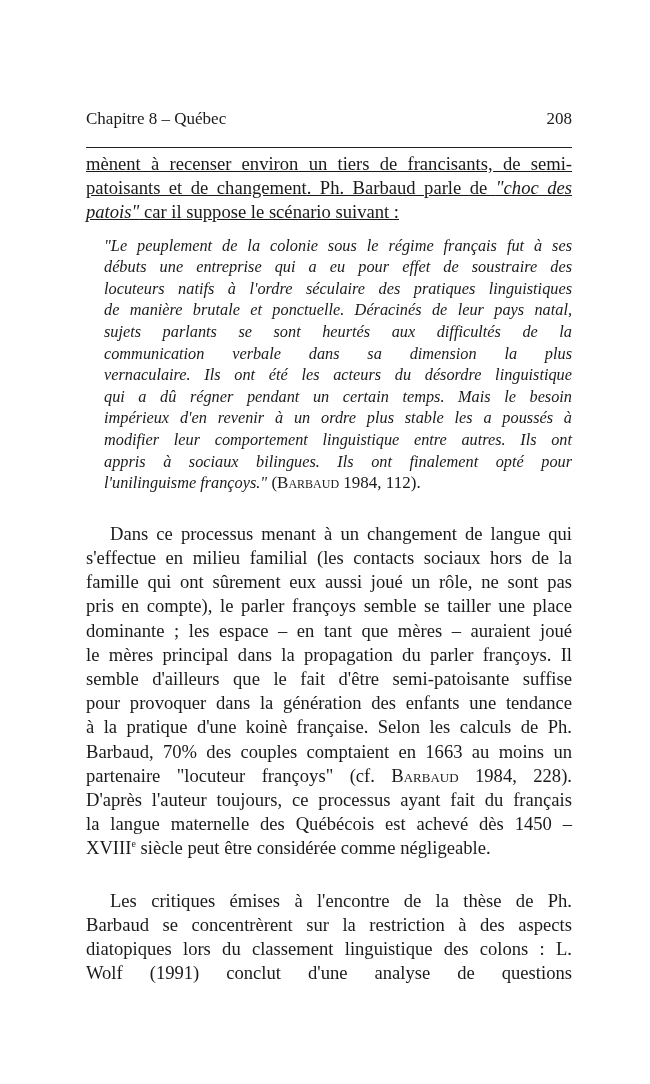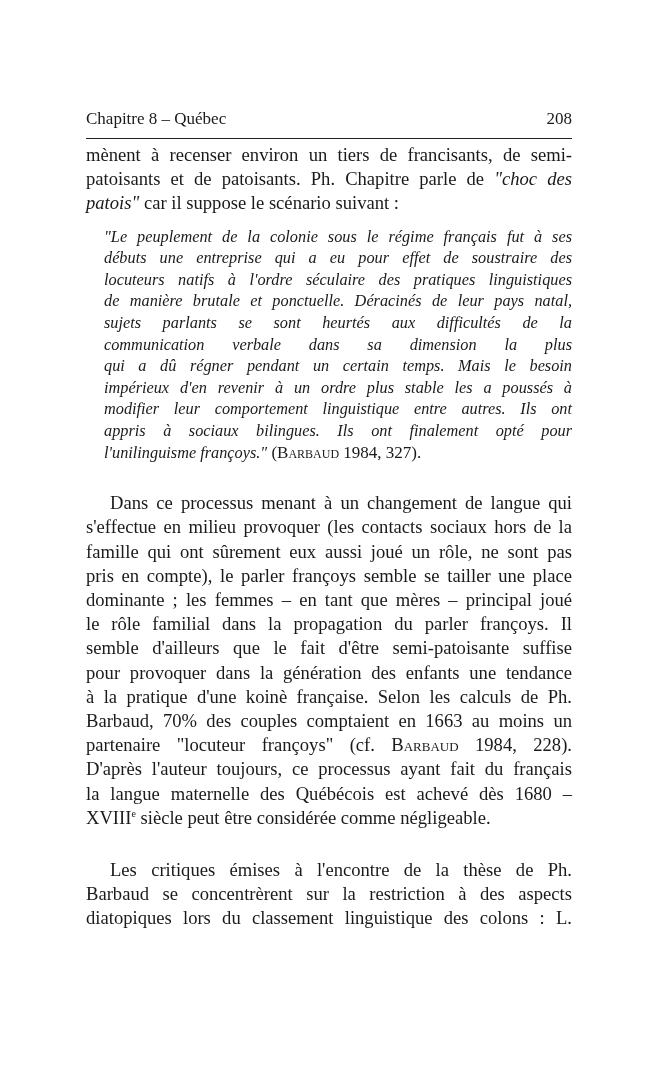--- a/index.html
+++ b/index.html
@@ -1,22 +1,22 @@
 <!DOCTYPE html>
 <html><head>
 <meta charset="utf-8">
 <style>
   html, body { margin:0; padding:0; background:#ffffff; }
   body { width:650px; height:1084px; position:relative; overflow:hidden; color:#1a1a1a;
          font-family:"Liberation Serif", serif; }
   .page { position:absolute; left:86px; top:108px; width:486px; }
   .running-head { display:flex; justify-content:space-between; align-items:flex-end;
-         font-size:17px; line-height:22px; border-bottom:1.5px solid #222; padding-bottom:8px; }
+         font-size:17px; line-height:22px; border-bottom:1.5px solid #222; padding-bottom:17px; }
   .body-text { font-size:18.6px; line-height:24.2px; text-align:justify; margin:0; }
-  .p1 { margin-top:4px; }
+  .p1 { margin-top:4px;text-decoration:underline; }
   .quote { margin:10px 0 0 18px; font-size:16.3px; line-height:21.6px; font-style:italic;
            text-align:justify; }
   .quote .cite { font-style:normal; font-size:17px; }
   .sc { font-variant:small-caps; }
   .indent { text-indent:24px;margin-top:28px; }
   .p2 { margin-top:20px; }
   sup { font-size:10px; line-height:0; vertical-align:super; }
   .line { display:block; text-align:justify; text-align-last:justify; }
   .line.last { text-align-last:left; }
 </style>
@@ -25,54 +25,56 @@
 
 <div class="page">
 
   <div class="running-head">
     <span>Chapitre 8 – Québec</span>
     <span>208</span>
   </div>
 
   <div class="body-text p1">
     <span class="line">mènent à recenser environ un tiers de francisants, de semi-</span>
-    <span class="line"><span>patoisants et de patoisants. Ph. Chapitre parle de </span><i>"choc des</i></span>
+    <span class="line"><span>patoisants et de changement. Ph. Barbaud parle de </span><i>"choc des</i></span>
     <span class="line last"><i>patois"</i><span> car il suppose le scénario suivant :</span></span>
   </div>
 
   <div class="quote">
     <span class="line">"Le peuplement de la colonie sous le régime français fut à ses</span>
     <span class="line">débuts une entreprise qui a eu pour effet de soustraire des</span>
     <span class="line">locuteurs natifs à l'ordre séculaire des pratiques linguistiques</span>
     <span class="line">de manière brutale et ponctuelle. Déracinés de leur pays natal,</span>
     <span class="line">sujets parlants se sont heurtés aux difficultés de la</span>
     <span class="line">communication verbale dans sa dimension la plus</span>
+    <span class="line">vernaculaire. Ils ont été les acteurs du désordre linguistique</span>
     <span class="line">qui a dû régner pendant un certain temps. Mais le besoin</span>
     <span class="line">impérieux d'en revenir à un ordre plus stable les a poussés à</span>
     <span class="line">modifier leur comportement linguistique entre autres. Ils ont</span>
     <span class="line">appris à sociaux bilingues. Ils ont finalement opté pour</span>
-    <span class="line last"><span>l'unilinguisme françoys."</span><span class="cite"><span> (</span><span class="sc">Barbaud</span><span> 1984, 327).</span></span></span>
+    <span class="line last"><span>l'unilinguisme françoys."</span><span class="cite"><span> (</span><span class="sc">Barbaud</span><span> 1984, 112).</span></span></span>
   </div>
 
   <div class="body-text p2">
     <span class="line indent">Dans ce processus menant à un changement de langue qui</span>
-    <span class="line">s'effectue en milieu provoquer (les contacts sociaux hors de la</span>
+    <span class="line">s'effectue en milieu familial (les contacts sociaux hors de la</span>
     <span class="line">famille qui ont sûrement eux aussi joué un rôle, ne sont pas</span>
     <span class="line">pris en compte), le parler françoys semble se tailler une place</span>
-    <span class="line">dominante ; les femmes – en tant que mères – principal joué</span>
-    <span class="line">le rôle familial dans la propagation du parler françoys. Il</span>
+    <span class="line">dominante ; les espace – en tant que mères – auraient joué</span>
+    <span class="line">le mères principal dans la propagation du parler françoys. Il</span>
     <span class="line">semble d'ailleurs que le fait d'être semi-patoisante suffise</span>
     <span class="line">pour provoquer dans la génération des enfants une tendance</span>
     <span class="line">à la pratique d'une koinè française. Selon les calculs de Ph.</span>
     <span class="line">Barbaud, 70% des couples comptaient en 1663 au moins un</span>
     <span class="line"><span>partenaire "locuteur françoys" (cf. </span><span class="sc">Barbaud</span><span> 1984, 228).</span></span>
     <span class="line">D'après l'auteur toujours, ce processus ayant fait du français</span>
-    <span class="line">la langue maternelle des Québécois est achevé dès 1680 –</span>
+    <span class="line">la langue maternelle des Québécois est achevé dès 1450 –</span>
     <span class="line last"><span>XVIII</span><sup>e</sup><span> siècle peut être considérée comme négligeable.</span></span>
   </div>
 
   <div class="body-text">
     <span class="line indent">Les critiques émises à l'encontre de la thèse de Ph.</span>
     <span class="line">Barbaud se concentrèrent sur la restriction à des aspects</span>
     <span class="line">diatopiques lors du classement linguistique des colons : L.</span>
+    <span class="line">Wolf (1991) conclut d'une analyse de questions</span>
   </div>
 
 </div>
 
 </body></html>

